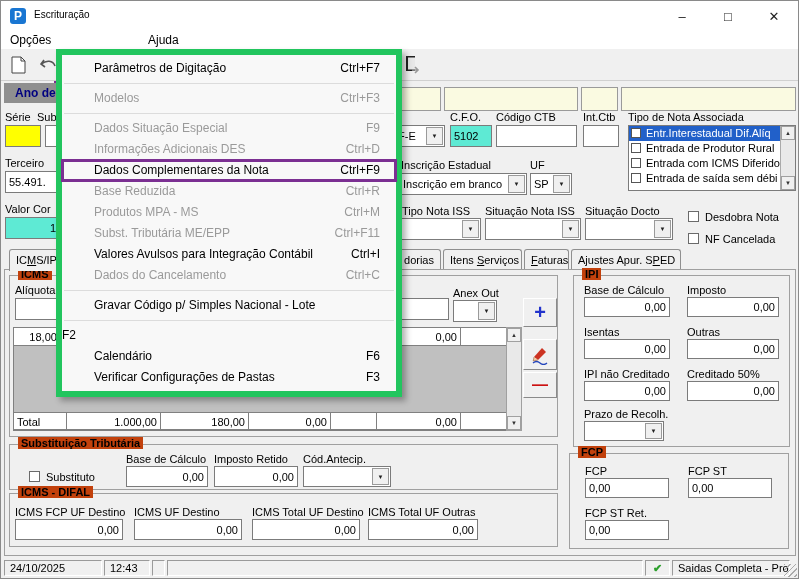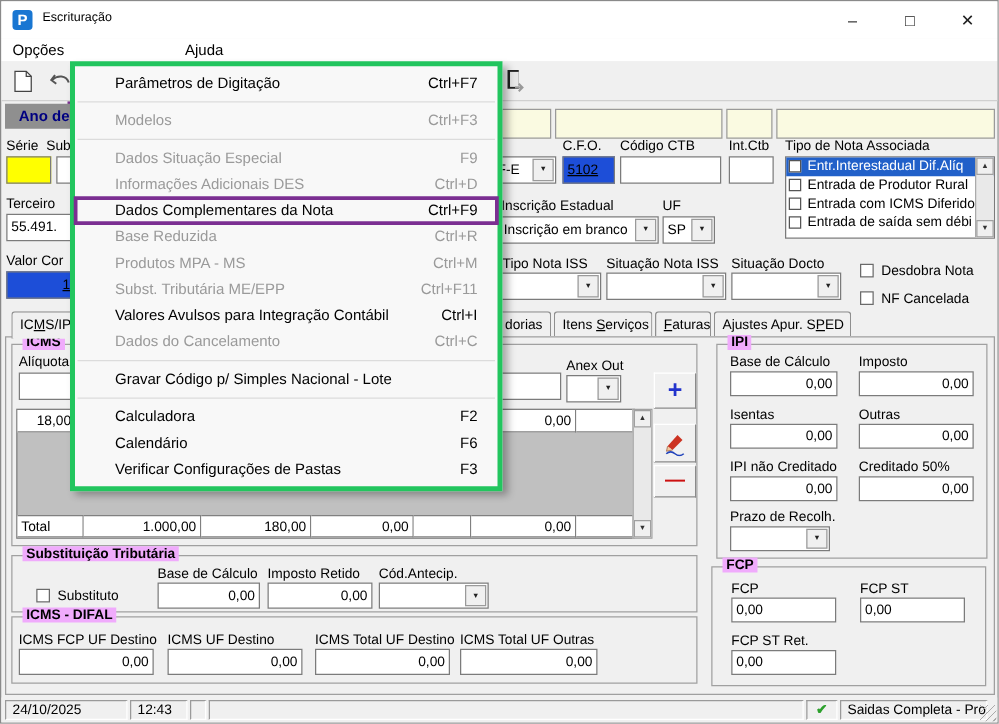--- a/index.html
+++ b/index.html
@@ -17,28 +17,28 @@
   .mbitem{position:absolute;top:0;height:18px;line-height:18px;font-size:12px;padding:0 5px;}
   .mbitem.hl{background:#cde4f7;outline:3px solid #7b2f92;outline-offset:0px;margin-top:44px;}
   
   #toolbar{position:absolute;left:0;top:48px;width:100%;height:31px;background:#f0f0f0;border-bottom:1px solid #d0d0d0;}
   .tbicon{position:absolute;top:6px;width:20px;height:20px;display:flex;align-items:center;justify-content:center;}
   
   .lbl{position:absolute;white-space:nowrap;font-size:11px;}
   .field{position:absolute;background:#fff;border:1px solid #7b7b7b;font-size:11px;
     padding:0 3px;display:flex;align-items:center;white-space:nowrap;overflow:hidden;box-sizing:border-box;}
   .field.num{justify-content:flex-end;}
-  .green{background:#1d4ed8;text-decoration:underline;}
+  .green{background:#5eead4;}
   .yellow{background:#ffff00;}
   .cream{background:#fafae1;border:1px solid #9a9a9a;}
   .combo .dd{position:absolute;right:1px;top:1px;bottom:1px;width:15px;background:#f0f0f0;
     border:1px solid #9a9a9a;display:flex;align-items:center;justify-content:center;font-size:6px;color:#222;}
   .cb{position:absolute;width:11px;height:11px;background:#fff;border:1px solid #6a6a6a;box-sizing:border-box;}
   .grp{position:absolute;border:1px solid #a0a0a0;box-sizing:border-box;}
-  .grp>.legend{position:absolute;top:-8px;left:8px;background:#f0abfc;padding:0 3px;font-weight:bold;}
+  .grp>.legend{position:absolute;top:-8px;left:8px;background:#c2410c;padding:0 3px;font-weight:bold;}
   
   #hdrbar{position:absolute;left:3px;top:82px;width:394px;height:20px;background:#8f8f8f;}
   #hdrbar span{color:#000080;font-weight:bold;font-size:12px;margin-left:11px;line-height:20px;display:inline-block;}
   
   #tnlist{position:absolute;left:627px;top:124px;width:168px;height:66px;background:#fff;border:1px solid #7b7b7b;box-sizing:border-box;}
   .lbrow{position:relative;height:15px;line-height:15px;padding-left:17px;white-space:nowrap;overflow:hidden;font-size:11px;}
   .lbrow .cb2{position:absolute;left:2px;top:2px;width:10px;height:10px;background:#fff;border:1px solid #555;box-sizing:border-box;}
   .lbrow.sel{background:#2160c9;color:#fff;}
   #tnscroll{position:absolute;right:0;top:0;width:14px;height:64px;background:#e9e9e9;border-left:1px solid #aaa;}
   .sbtn{position:absolute;left:0;width:14px;height:14px;background:#f0f0f0;border:1px solid #a0a0a0;box-sizing:border-box;
@@ -58,21 +58,21 @@
   
   .sidebtn{position:absolute;left:522px;width:32px;background:#f0f0f0;border:1px solid #8a8a8a;
     border-top-color:#fff;border-left-color:#fff;display:flex;align-items:center;justify-content:center;}
   
   #statusbar{position:absolute;left:0;top:557px;width:100%;height:20px;background:#f0f0f0;}
   .spanel{position:absolute;top:2px;height:16px;border:1px solid #9a9a9a;border-right-color:#fff;border-bottom-color:#fff;
     box-sizing:border-box;line-height:14px;padding:0 5px;white-space:nowrap;overflow:hidden;}
   #grip{position:absolute;right:1px;bottom:1px;width:13px;height:13px;
     background:repeating-linear-gradient(135deg,#aaa 0 1px,transparent 1px 4px);}
   
-  #menupopup{position:absolute;left:55px;top:48px;width:346px;background:#f8f8f8;border:4px solid #22c55e;
+  #menupopup{position:absolute;left:55px;top:48px;width:346px;background:#f8f8f8;border:6px solid #22c55e;
     box-shadow:4px 4px 6px rgba(0,0,0,0.3);z-index:100;padding:3px 0;box-sizing:border-box;}
   .mitem{position:relative;height:21px;line-height:21px;display:flex;font-size:12px;}
   .mitem .ml{margin-left:32px;flex:1;white-space:nowrap;}
   .mitem .ms{margin-right:16px;white-space:nowrap;}
   .mitem.dis{color:#9a9a9a;}
   .mitem.hl{outline:3px solid #7b2f92;outline-offset:-2px;}
   .msep{height:1px;background:#dcdcdc;margin:4px 2px;}
 </style>
 </head>
 <body>
@@ -362,21 +362,20 @@
         <span class="ml">Dados do Cancelamento</span>
         <span class="ms">Ctrl+C</span>
       </div>
     <div class="msep"></div>
     <div class="mitem">
         <span class="ml">Gravar Código p/ Simples Nacional - Lote</span>
         <span class="ms"></span>
       </div>
     <div class="msep"></div>
     <div class="mitem">
-        <span class="ml">Calculadora</span>
         <span class="ms">F2</span>
       </div>
     <div class="mitem">
         <span class="ml">Calendário</span>
         <span class="ms">F6</span>
       </div>
     <div class="mitem">
         <span class="ml">Verificar Configurações de Pastas</span>
         <span class="ms">F3</span>
       </div>

